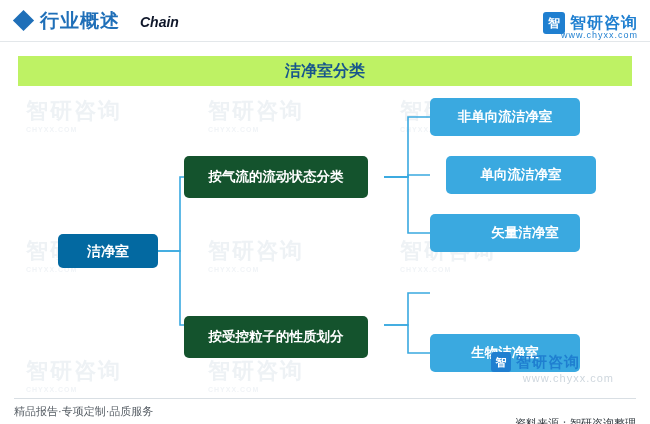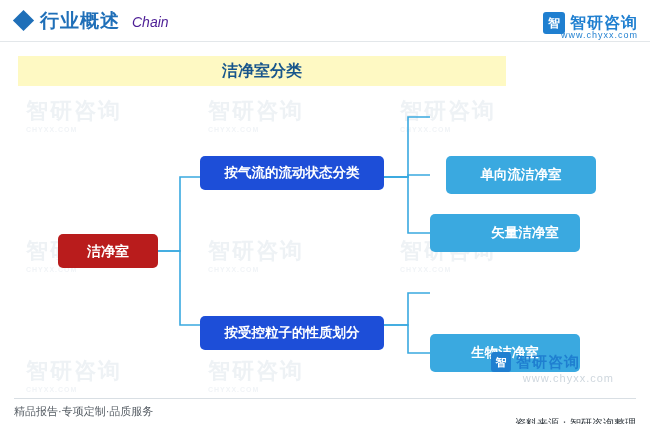--- a/index.html
+++ b/index.html
@@ -20,22 +20,22 @@
   }
   .hdr-diamond {
     position:absolute; left:16px; top:13px; width:15px; height:15px;
     background:#1f6fb8; transform: rotate(45deg);
   }
   .hdr-title {
     position:absolute; left:40px; top:8px;
     font-size:19px; color:#1f6fb8; font-weight:bold; letter-spacing:1px;
   }
   .hdr-sub {
-    position:absolute; left:132px; top:14px;
-    font-size:14px; color:#4c1d95; font-weight:normal; font-style:italic;
+    position:absolute; left:140px; top:14px;
+    font-size:14px; color:#0f172a; font-weight:bold; font-style:italic;
   }
   .hdr-underline {
     position:absolute; left:0; top:41px; width:650px; height:1px;
     background:#e3e7ea;
   }
   .brand {
     position:absolute; right:12px; top:6px; height:34px;
     display:flex; align-items:center; gap:5px;
   }
   .brand-mark {
@@ -44,48 +44,48 @@
     display:flex; align-items:center; justify-content:center;
   }
   .brand-name { font-size:16px; color:#1f7fd0; font-weight:bold; letter-spacing:1px;}
   .brand-url {
     position:absolute; right:12px; top:30px;
     font-size:9px; color:#1f7fd0; letter-spacing:1px;
   }
 
   
   .title-band {
-    position:absolute; left:18px; top:56px; width:488px; height:30px;
-    background:#fef9c3;
+    position:absolute; left:18px; top:56px; width:614px; height:30px;
+    background:#bef264;
   }
   .title-band-text {
     width:100%; height:100%;
     display:flex; align-items:center; justify-content:center;
     font-size:16px; font-weight:bold; color:#17558c;
   }
 
   
   .diagram { position:absolute; left:0; top:86px; width:650px; height:300px; }
   .svg-lines { position:absolute; left:0; top:0; }
 
   .node {
     position:absolute;
     display:flex; align-items:center; justify-content:center;
     text-align:center;
     border-radius:5px;
     font-size:13px;
     line-height:1.2;
   }
   .node.root {
-    background:#b91c1c; color:#ffffff; font-weight:bold;
+    background:#0369a1; color:#ffffff; font-weight:bold;
     left:58px; top:148px; width:100px; height:34px; font-size:14px;
   }
   .node.mid {
-    background:#1d4ed8; color:#ffffff; font-weight:bold;
-    left:200px; width:184px; height:34px; font-size:13.5px;
+    background:#14532d; color:#ffffff; font-weight:bold;
+    left:184px; width:184px; height:42px; font-size:13.5px;
   }
   .node.mid.m1 { top:70px; }
   .node.mid.m2 { top:218px;margin-top:12px; }
   .node.leaf {
     background:#3aa9e0; color:#ffffff; font-weight:bold;
     left:430px; width:150px; height:38px; font-size:13.5px;
   }
   .node.leaf.l0 { top:12px; }
   .node.leaf.l1 { top:70px;margin-left:16px; }
   .node.leaf.l2 { top:128px;padding-left:40px; }
@@ -174,20 +174,21 @@
 
     <polyline points="384,239 408,239 408,207 430,207" fill="none" stroke="#3aa9e0" stroke-width="1.6"></polyline>
     <polyline points="384,239 408,239 408,267 430,267" fill="none" stroke="#3aa9e0" stroke-width="1.6"></polyline>
   </svg>
 
   <div class="node root">洁净室</div>
 
   <div class="node mid m1">按气流的流动状态分类</div>
   <div class="node mid m2">按受控粒子的性质划分</div>
 
+  <div class="node leaf l0">非单向流洁净室</div>
   <div class="node leaf l1">单向流洁净室</div>
   <div class="node leaf l2">矢量洁净室</div>
   <div class="node leaf l4">生物洁净室</div>
 </div>
 
 <div class="title-band">
   <div class="title-band-text">洁净室分类</div>
 </div>
 
 <div class="footer-brand">

